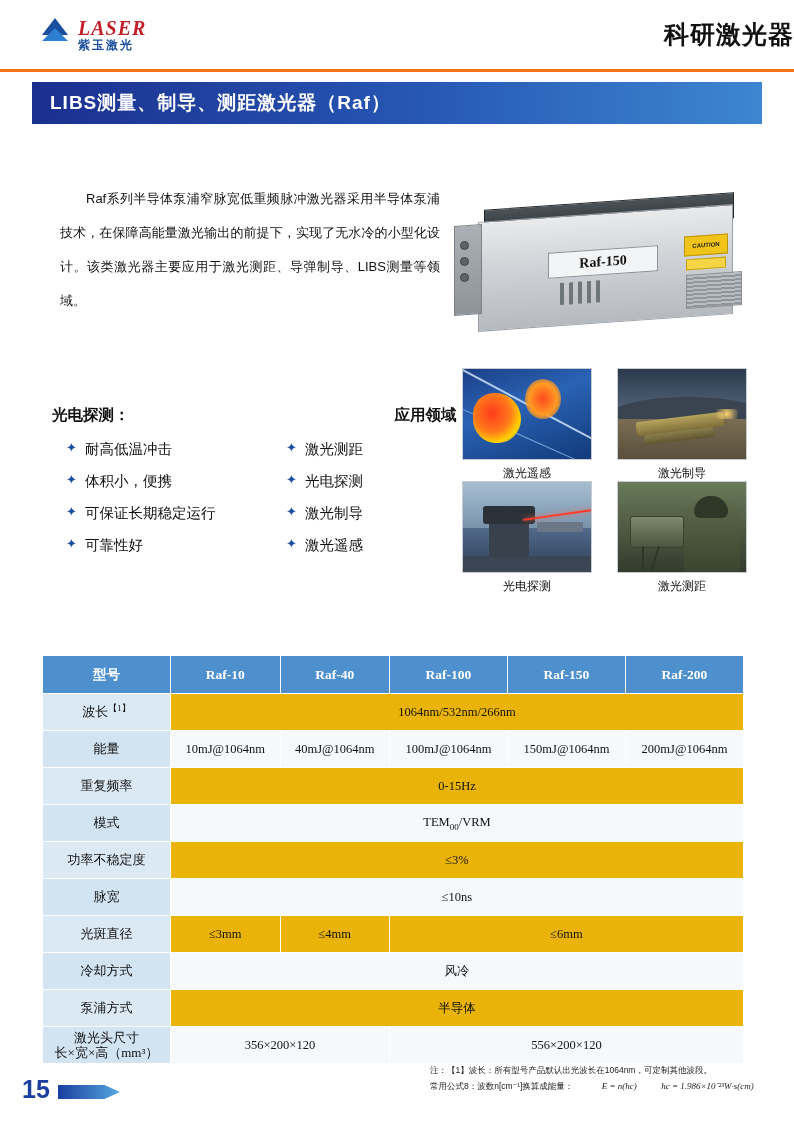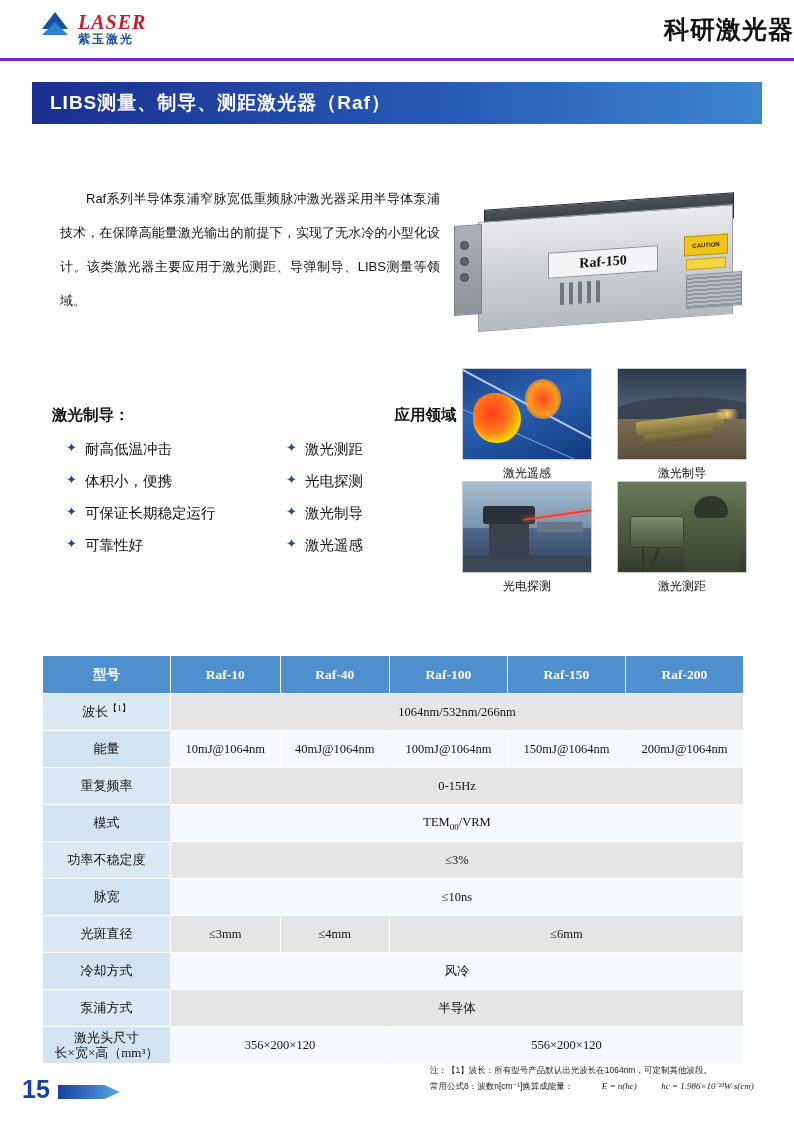--- a/index.html
+++ b/index.html
@@ -8,22 +8,22 @@
     width: 794px; height: 1123px;
     font-family: "Liberation Sans", "DejaVu Sans", sans-serif;
     background: #ffffff;
     position: relative;
     overflow: hidden;
     color: #111;
   }
 
   
   .header {
-    position: absolute; left:0; top:0; width:794px; height:61px;
-    border-bottom: 3px solid #6d28d9;
+    position: absolute; left:0; top:0; width:794px; height:72px;
+    border-bottom: 3px solid #f97316;
     display: flex; align-items: center; justify-content: space-between; gap: 32px;
   }
   .logo-wrap { display:flex; align-items:center; padding-left: 40px; gap:8px; }
   .logo-mark { width:30px; height:38px; position:relative; }
   .logo-mark .tri {
     position:absolute; left:2px; top:2px; width:0; height:0;
     border-left: 13px solid transparent; border-right: 13px solid transparent;
     border-bottom: 17px solid #1a4fa0;
   }
   .logo-mark .tri2 {
@@ -171,21 +171,21 @@
   .spec-table td, .spec-table th {
     border:1px solid #ffffff; text-align:center; vertical-align:middle;
     padding: 0; height: 37px;
   }
   .spec-table thead th {
     background:#4e90cd; color:#fff; font-weight:bold; font-size:13.5px; height:38px;
   }
   .spec-table tbody td.rowhead {
     background:#dbe9f5; color:#111; width:128px; font-size:13px;
   }
-  .spec-table tbody td.val { background:#e5e5e5; color:#111; }
+  .spec-table tbody td.val { background:#eab308; color:#111; }
   .spec-table tbody tr:nth-child(even) td.val { background:#f6f9fc; }
   .spec-table tbody tr:nth-child(even) td.rowhead { background:#d2e3f2; }
   .sub { font-size:9px; vertical-align: sub; }
   .sup { font-size:9px; vertical-align: super; }
   .twoline { line-height:15px; }
 
   
   .footer-note {
     position:absolute; left:430px; top:1062px; width:330px;
     font-size:8.5px; color:#222; line-height:16px;
@@ -237,21 +237,21 @@
       <i></i>
       <i></i>
       <i></i>
     </div>
   <div class="pp-label">Raf-150</div>
   <div class="pp-caution">CAUTION</div>
   <div class="pp-yellow"></div>
 </div>
 
 <div class="features">
-  <div class="col-title">激光制导：</div>
+  <div class="col-title">光电探测：</div>
   <div class="bullet-row">
     <span class="bullet-mark">✦</span>
     <span>耐高低温冲击</span>
   </div>
   <div class="bullet-row">
     <span class="bullet-mark">✦</span>
     <span>体积小，便携</span>
   </div>
   <div class="bullet-row">
     <span class="bullet-mark">✦</span>

